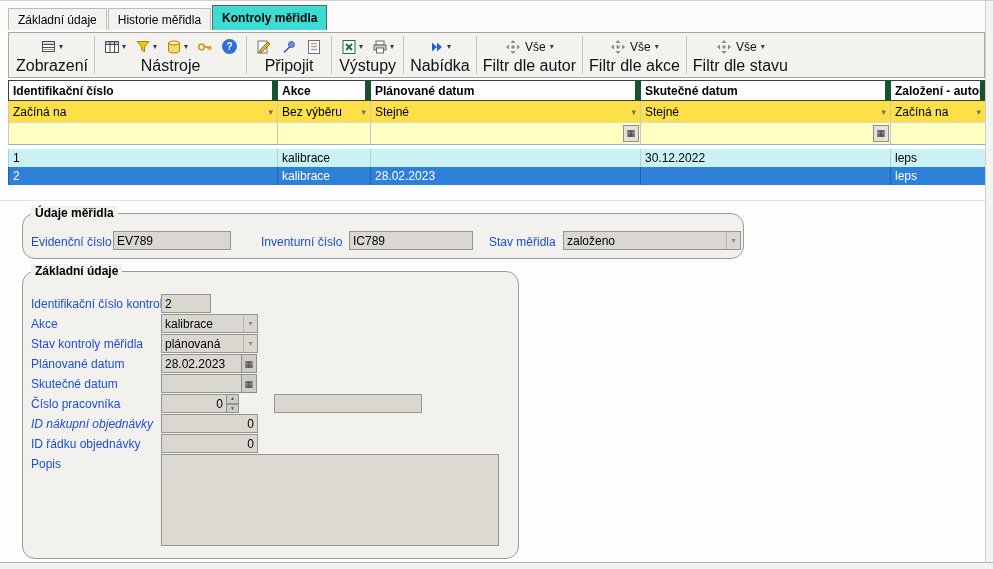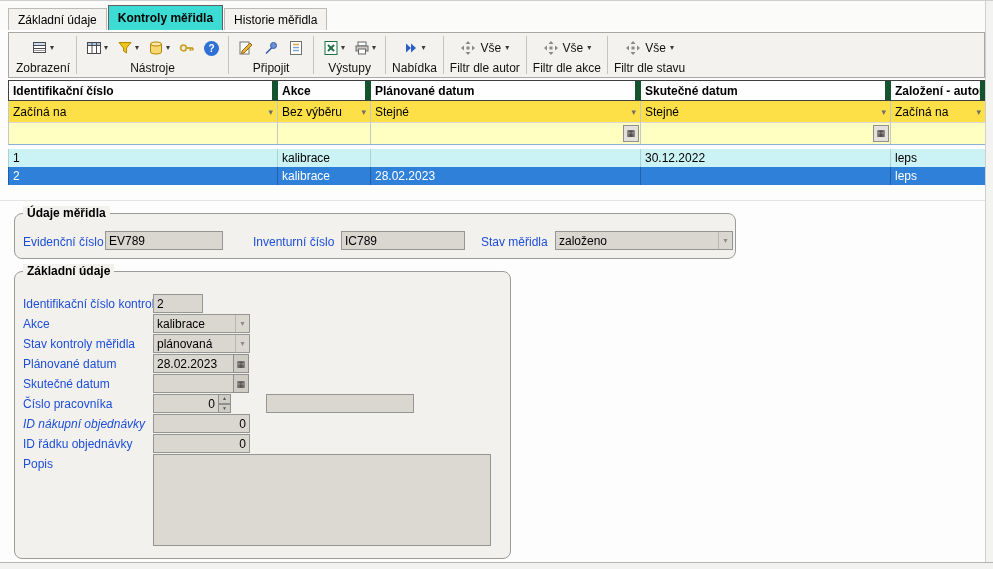--- a/index.html
+++ b/index.html
@@ -9,21 +9,21 @@
 
   
   .tabbar { position:absolute; left:0; top:0; width:993px; height:29px; display:flex; align-items:flex-end; padding-left:8px; background:#FBFBFA; }
   .tab { height:22px; display:flex; align-items:center; padding:0 9px; background:#F3F2EF; border:1px solid #BDBBB6; border-bottom:none; margin-right:1px; cursor:pointer; white-space:nowrap; }
   .tab.active { height:25px; background:#3CDCD4; border:1px solid #5F5F5F; border-bottom:none; font-weight:bold; }
 
   
   .toolbar { position:absolute; left:8px; top:31px; width:977px; height:46px; background:#F3F2EE; border:1px solid #A9A7A2; display:flex; align-items:stretch; padding:1px 2px; }
   .tb-group { display:flex; flex-direction:column; align-items:center; justify-content:space-between; padding:2px 5px 1px 5px; }
   .tb-icons { display:flex; align-items:center; height:24px; gap:3px; }
-  .tb-label { font-size:12px; color:#111; white-space:nowrap;text-align:center; }
+  .tb-label { font-size:16px; color:#111; white-space:nowrap;text-align:center; }
   .tb-sep { width:1px; background:#C6C4BF; margin:2px 1px; }
   .tb-btn { display:inline-flex; align-items:center; gap:2px; background:transparent; border:1px solid transparent; padding:1px 2px; cursor:pointer; }
   .dd { font-size:8px; color:#3A3A3A; line-height:1; }
   .icon16 { width:16px; height:16px; display:block; }
   .help-badge { width:15px; height:15px; border-radius:50%; background:#2F6FD6; color:#fff; font-weight:bold; font-size:10px; display:flex; align-items:center; justify-content:center; }
   .vse-text { font-size:12px; color:#111; padding:0 2px; }
 
   
   .grid { position:absolute; left:8px; top:79px; width:977px; }
   .g-row { display:grid; grid-template-columns:269px 93px 270px 250px 95px; width:977px; }
@@ -40,21 +40,21 @@
   .g-gap { height:4px; }
   .g-data { height:18px; cursor:pointer; }
   .g-data .g-dcell { display:flex; align-items:center; padding:0 4px; border-right:1px solid rgba(60,90,120,0.22); overflow:hidden; white-space:nowrap; }
   .g-data.alt { background:#CBF2F4; border-left:1px solid rgba(60,90,120,0.22); }
   .g-data.selected { background:#2E80D9; color:#fff; border-left:1px solid #1F5FA8; }
   .g-data.selected .g-dcell { border-right:1px solid rgba(10,40,90,0.35); }
 
   .hline { position:absolute; left:0; top:199px; width:993px; height:1px; background:#E3E3E3; }
 
   
-  .groupbox { position:absolute; background:#F2F1ED; border:1px solid #9B9B98; border-radius:8px; }
+  .groupbox { position:absolute; background:#F2F1ED; border:1px solid #9B9B98; border-radius:13px;margin-left:8px; }
   .gb-title { position:absolute; top:-8px; left:8px; background:#F2F1ED; padding:0 4px; font-weight:bold; white-space:nowrap; }
   .lbl { position:absolute; white-space:nowrap; color:#1d4ed8; }
   .field { position:absolute; height:19px; background:#DAD7D0; border:1px solid #949691; display:flex; align-items:center; padding:0 3px; overflow:hidden; white-space:nowrap; }
   .field.num { justify-content:flex-end; }
   .combo { position:absolute; height:19px; background:#DAD7D0; border:1px solid #949691; display:flex; align-items:center; overflow:hidden; }
   .combo .cb-text { flex:1; padding:0 3px; white-space:nowrap; }
   .combo .cb-arrow { width:14px; align-self:stretch; display:flex; align-items:center; justify-content:center; font-size:8px; color:#8A8A8A; border-left:1px solid #B9B6B0; }
   .mini-cal { position:absolute; width:16px; height:19px; background:#CFCCC5; border:1px solid #8F8F8D; font-size:9px; color:#333; display:flex; align-items:center; justify-content:center; }
   .spinner { position:absolute; width:13px; height:19px; display:flex; flex-direction:column; }
   .spin-btn { flex:1; background:#CFCCC5; border:1px solid #8F8F8D; font-size:5px; color:#555; display:flex; align-items:center; justify-content:center; line-height:1; }
@@ -65,25 +65,25 @@
 </style>
 </head>
 <body>
 
 <div id="app">
 
   <div class="tabbar">
     <div class="tab">
         <span>Základní údaje</span>
       </div>
+    <div class="tab">
+        <span>Historie měřidla</span>
+      </div>
     <div class="tab active">
         <span>Kontroly měřidla</span>
-      </div>
-    <div class="tab">
-        <span>Historie měřidla</span>
       </div>
   </div>
 
   <div class="toolbar">
 
     <div class="tb-group">
       <div class="tb-icons">
         <button class="tb-btn">
           <svg class="icon16" viewBox="0 0 16 16">
               <rect x="1.5" y="2.5" width="12" height="10" fill="#FFFFFF" stroke="#4A4A4A"></rect>

